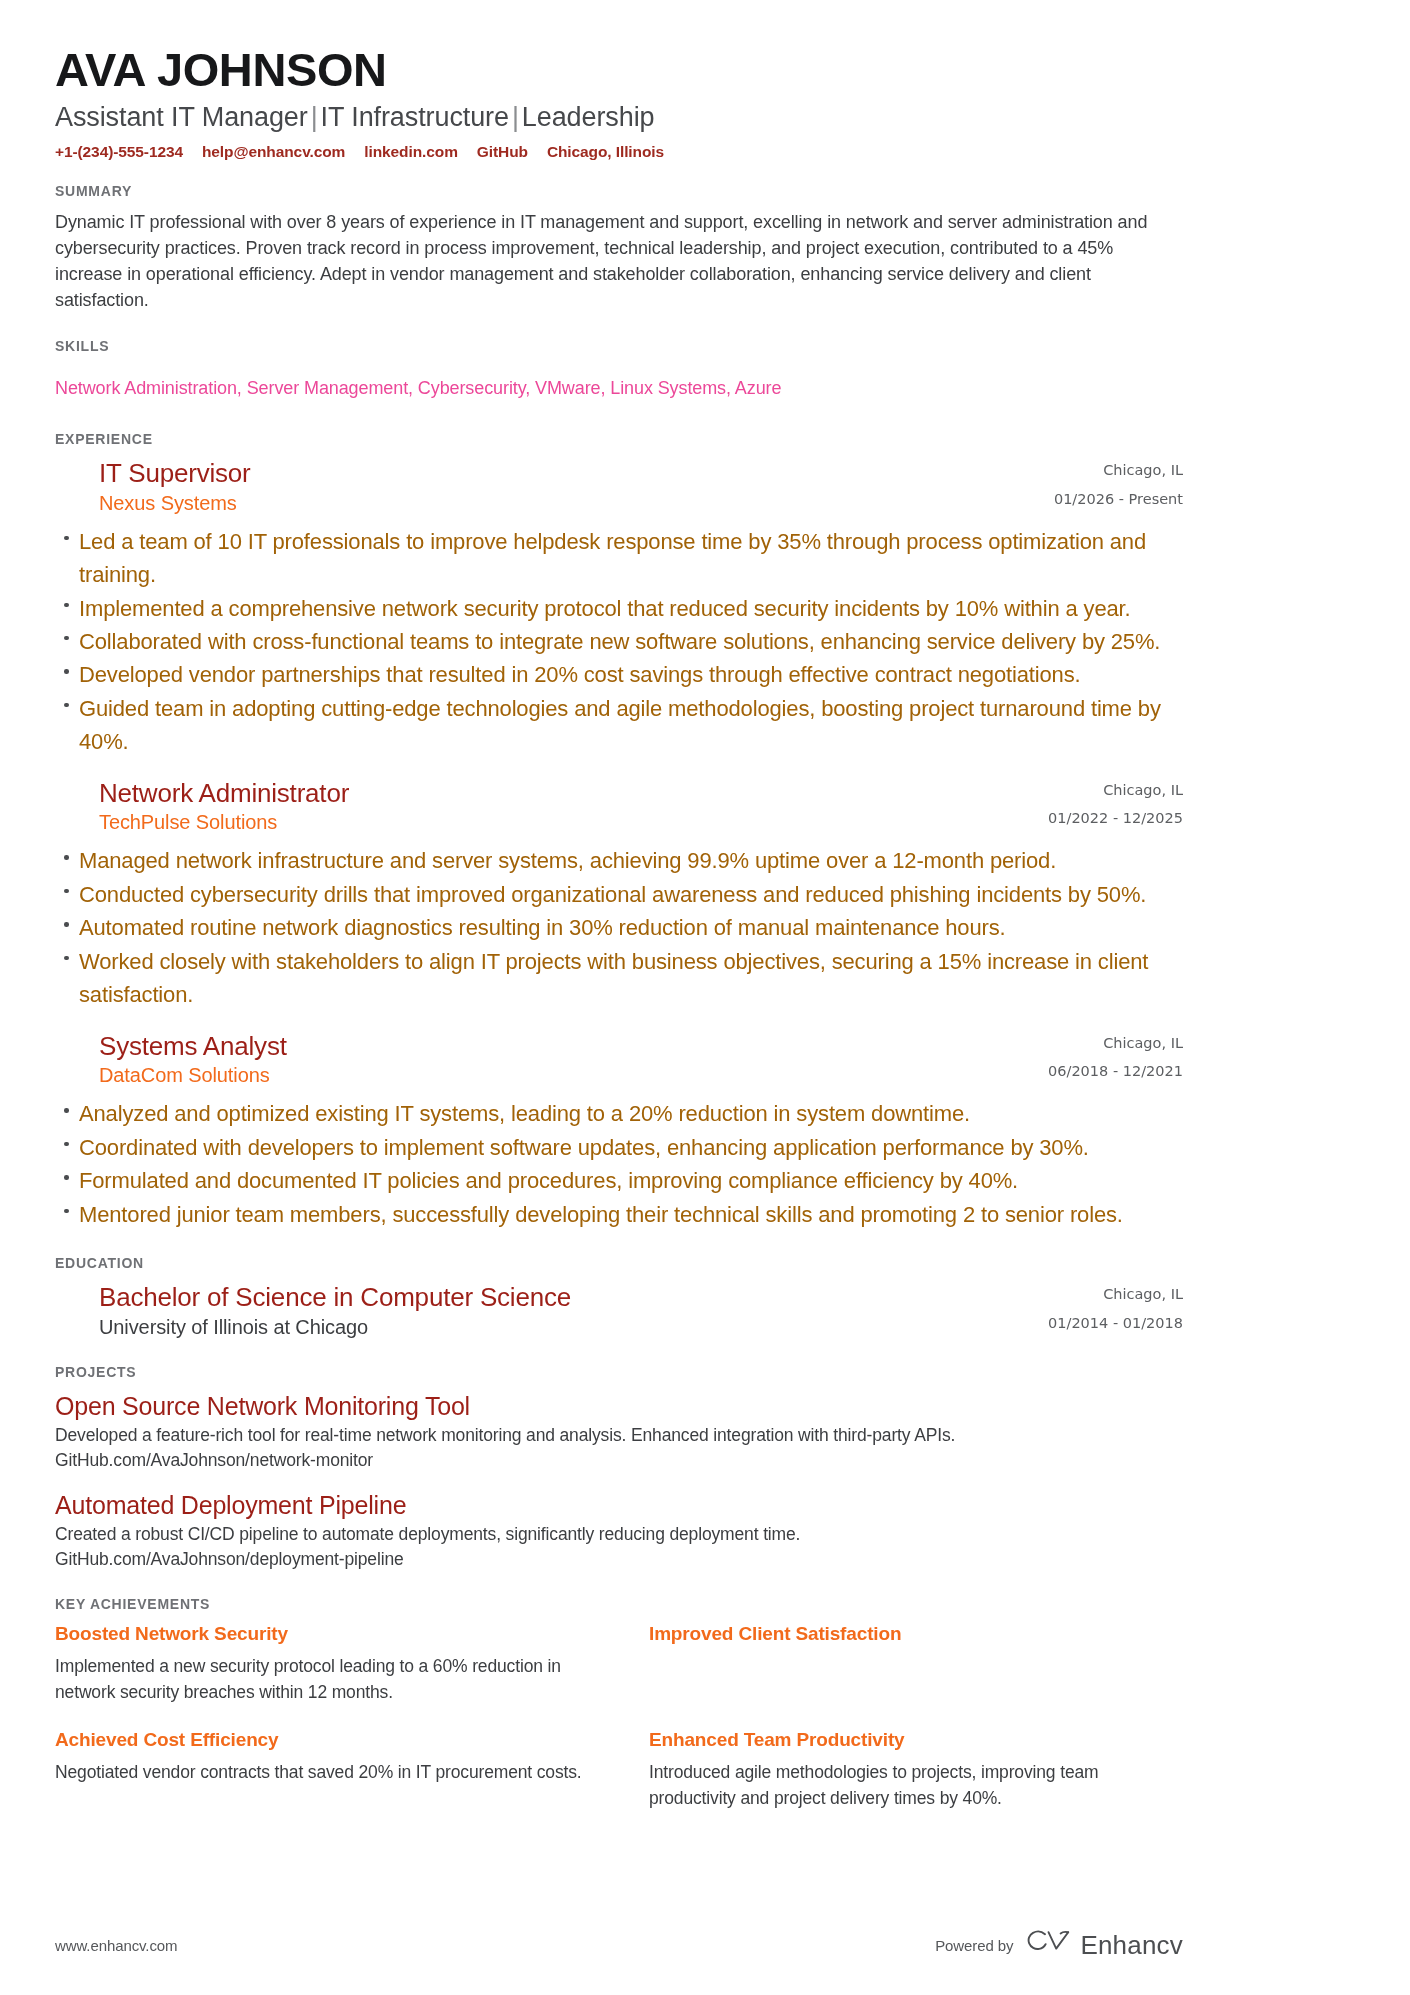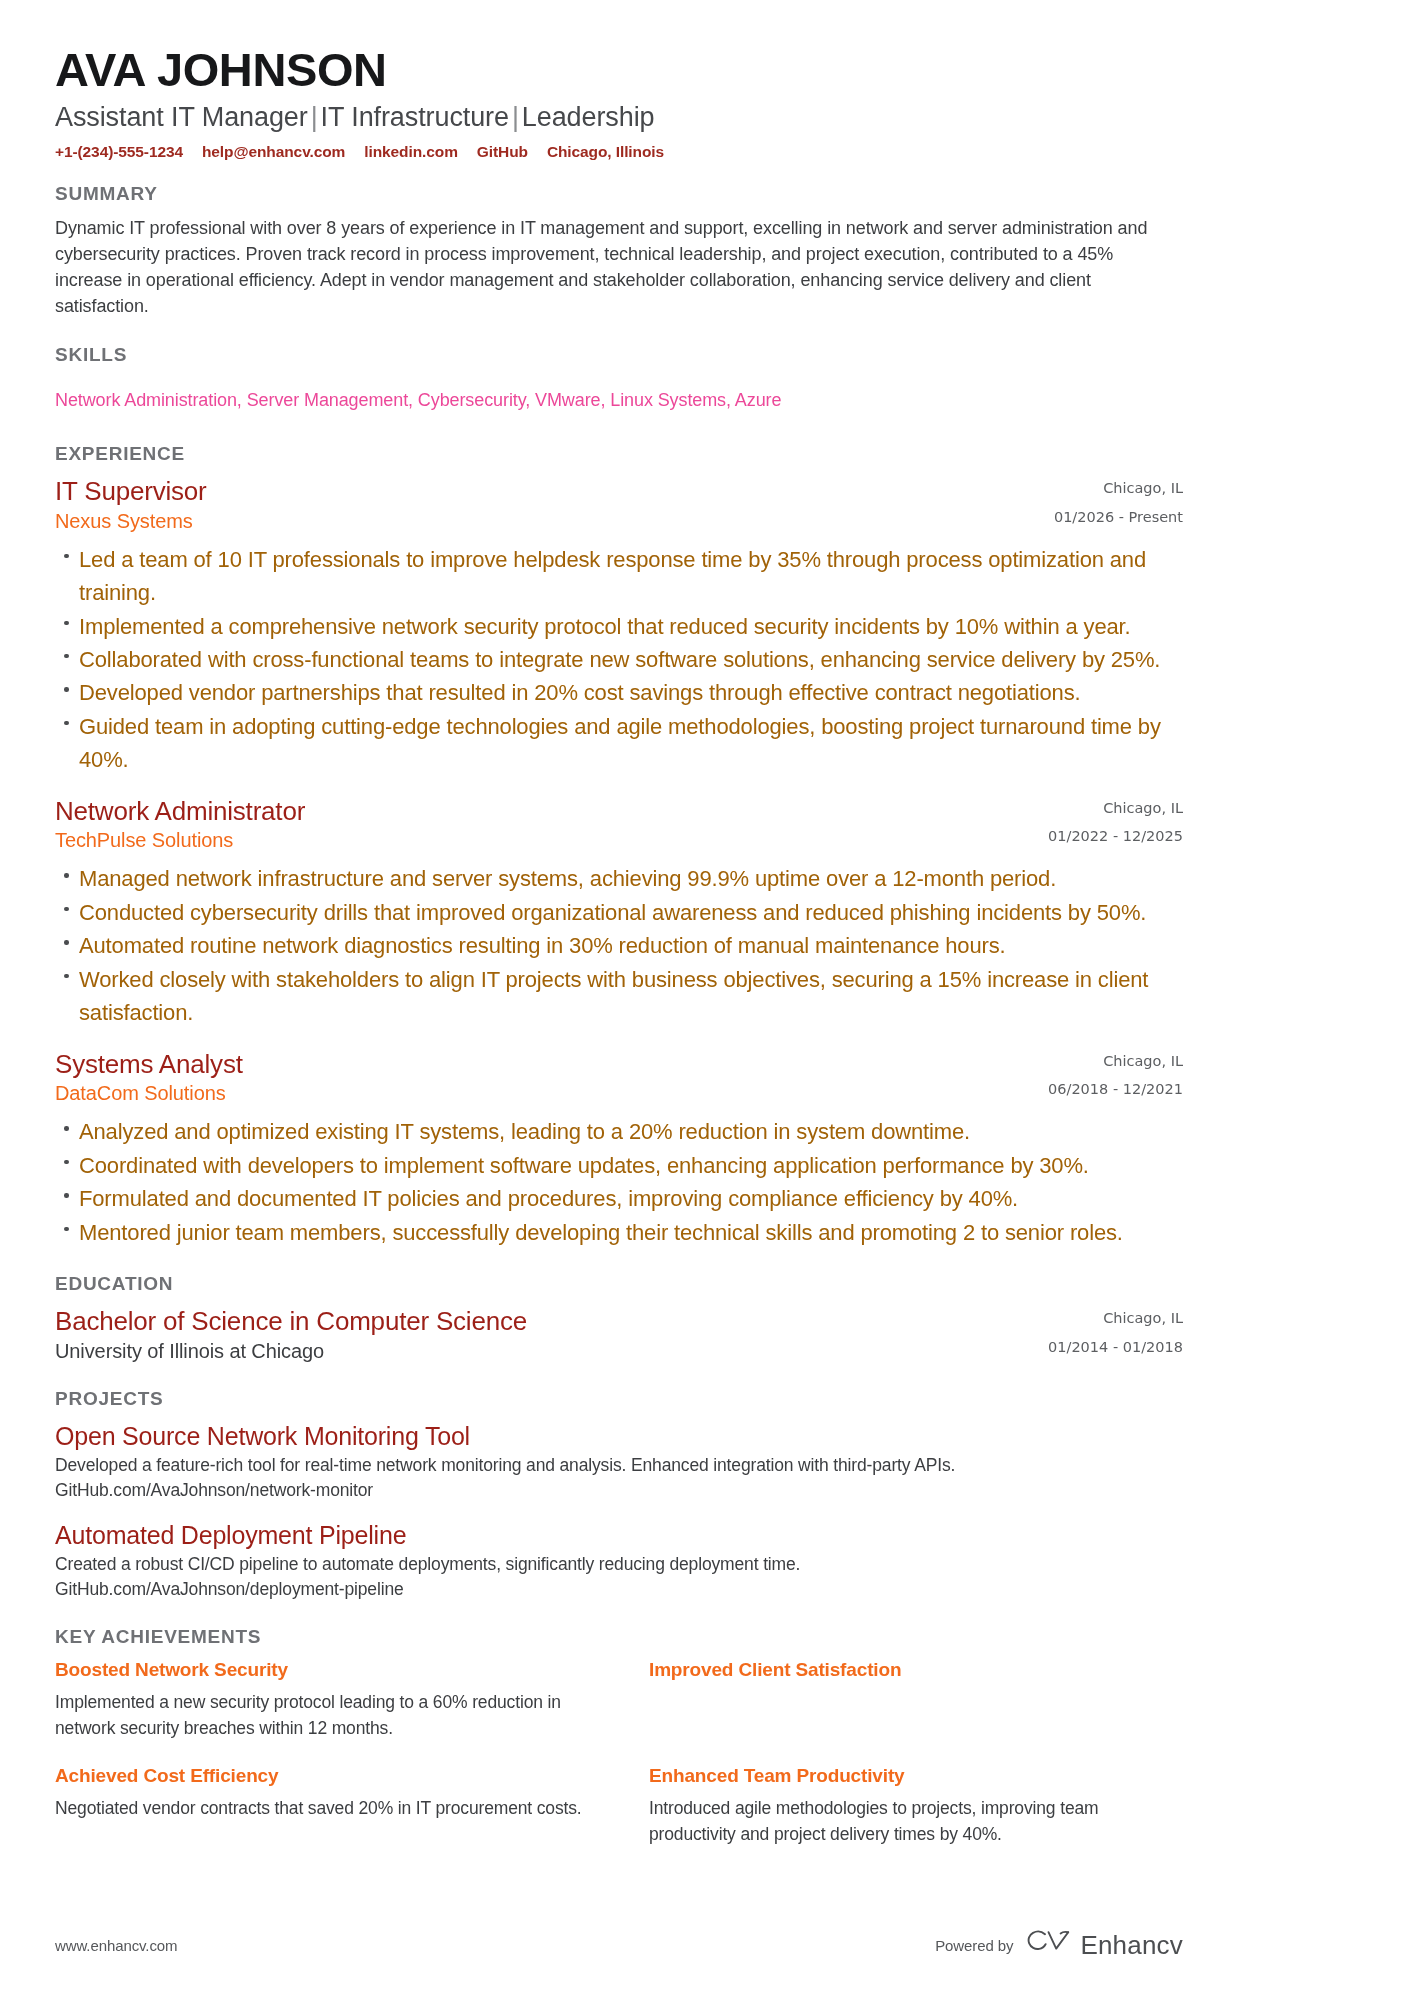--- a/index.html
+++ b/index.html
@@ -52,21 +52,21 @@
     font-size: 15.5px;
     font-weight: 600;
     color: #9e2a20;
     letter-spacing: -0.1px;
     margin-bottom: 22px;
   }
   .contact-row span { white-space: nowrap; }
 
   
   .sec-head {
-    font-size: 19px;
+    font-size: 14px;
     font-weight: 700;
     letter-spacing: 0.75px;
     color: #6f7175;
     text-transform: uppercase;
     margin-bottom: 11px;
   }
   .section { margin-bottom: 24px; }
 
   .body-text {
     font-size: 18px;
@@ -82,20 +82,21 @@
     padding-top: 13px;
     padding-bottom: 8px;
   }
 
   
   .entry { margin-bottom: 19px; }
   .entry-top {
     display: flex;
     justify-content: space-between;
     align-items: flex-start;
+    margin-left: 44px;
   }
   .entry-left { flex: 1 1 auto; min-width: 0; padding-right: 18px; }
   .entry-right {
     flex: 0 0 auto;
     text-align: right;
     padding-top: 5px;
     font-family: "DejaVu Sans", sans-serif;
     font-size: 14.5px;
     color: #5c5e61;
     line-height: 1.0;

